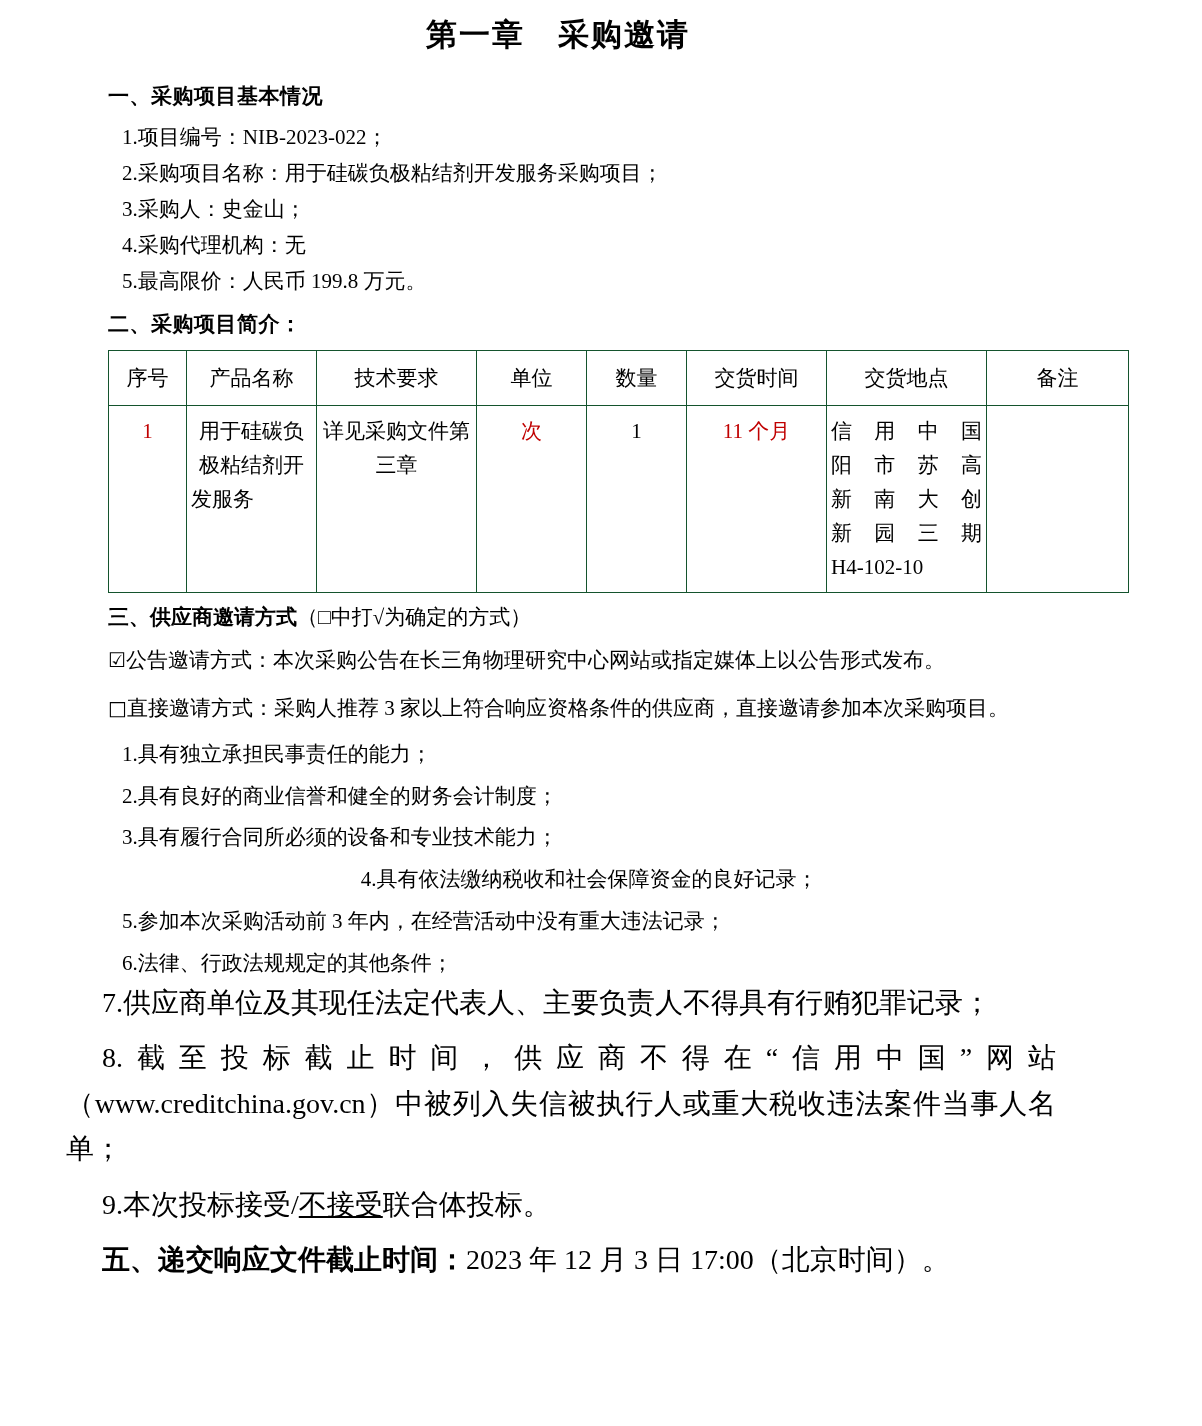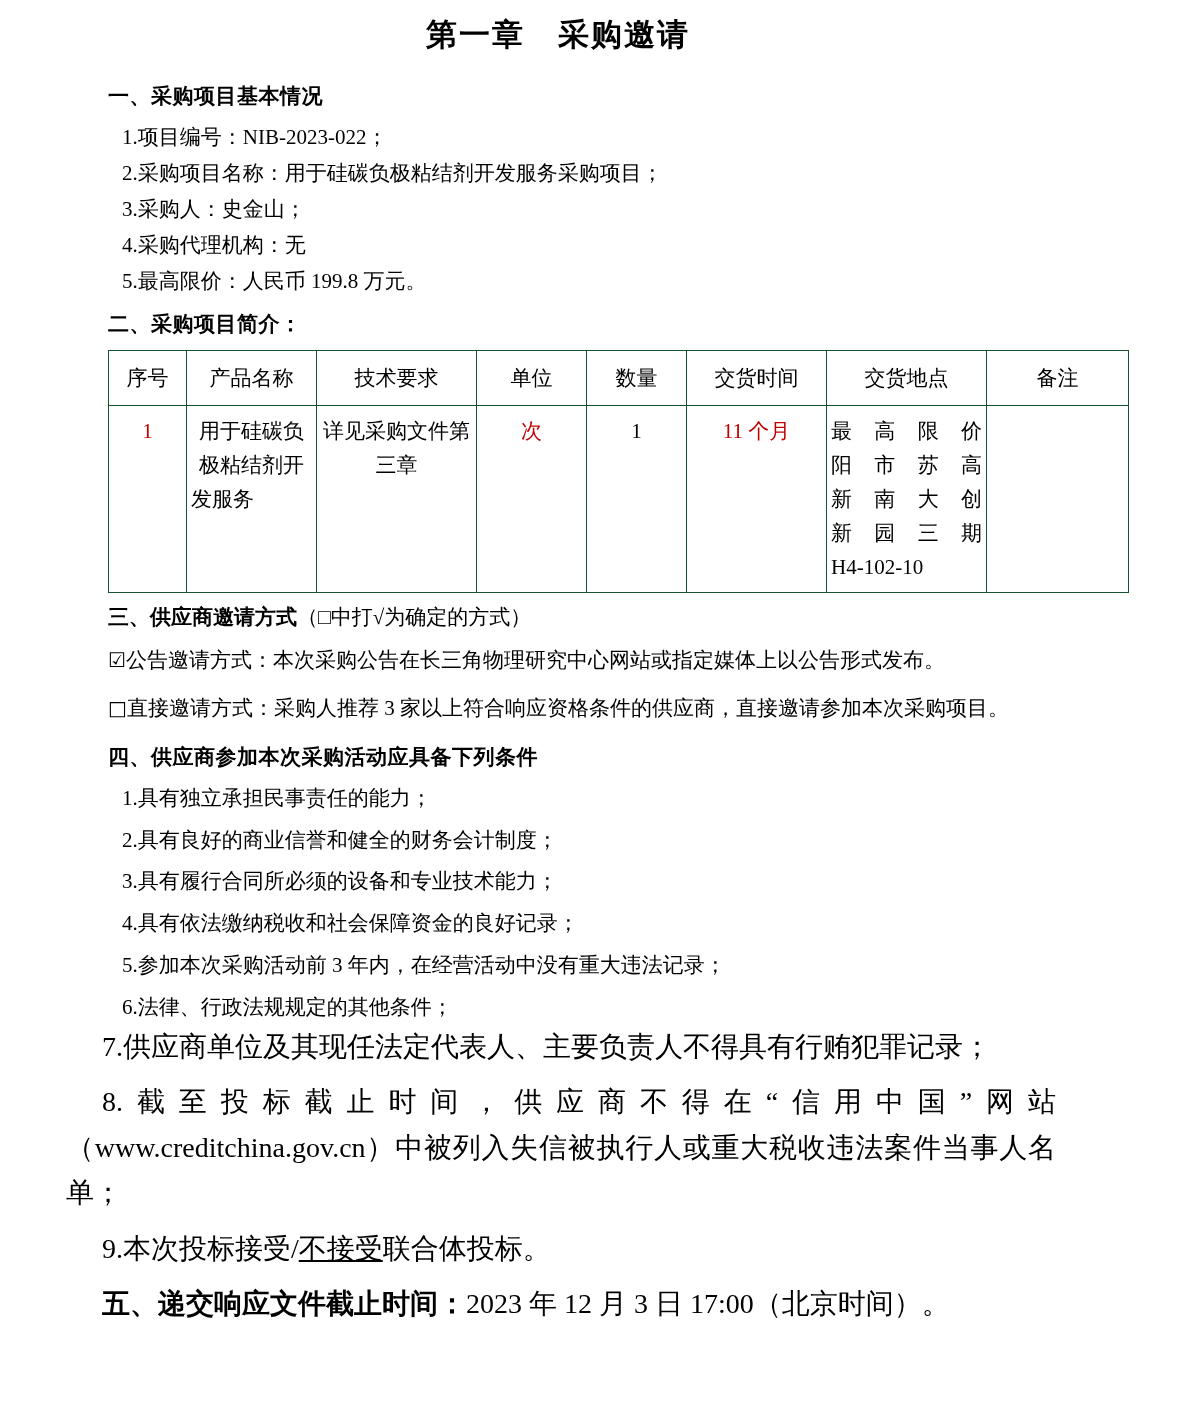--- a/index.html
+++ b/index.html
@@ -157,44 +157,43 @@
     </thead>
     <tbody>
       <tr>
         <td class="red">1</td>
         <td class="prod">用于硅碳负极粘结剂开发服务</td>
         <td class="tech">详见采购文件第三章</td>
         <td class="red">次</td>
         <td>1</td>
         <td class="red">11 个月</td>
         <td class="addr">
-          <div>最高限价</div>
+          <div>信用中国</div>
           <div>阳市苏高</div>
           <div>新南大创</div>
           <div>新园三期</div>
           <div style="text-align-last:left;">H4-102-10</div>
         </td>
         <td></td>
       </tr>
     </tbody>
   </table>
 
   <div class="sec-head-plain"><span class="sec-sub">三、供应商邀请方式</span><span>（□中打√为确定的方式）</span></div>
 
   <p class="para"><span class="cb">☑</span><span>公告邀请方式：本次采购公告在长三角物理研究中心网站或指定媒体上以公告形式发布。</span></p>
 
   <p class="para"><span class="cb">□</span><span>直接邀请方式：采购人推荐 3 家以上符合响应资格条件的供应商，直接邀请参加本次采购项目。</span></p>
 
-  <div class="sec-head" style="margin-top:18px;">四、供应商参加本次采购活动应具备下列条件</div>
 
   <div>
     <div class="item" style="margin-bottom:10px;">1.具有独立承担民事责任的能力；</div>
     <div class="item" style="margin-bottom:10px;">2.具有良好的商业信誉和健全的财务会计制度；</div>
     <div class="item" style="margin-bottom:10px;">3.具有履行合同所必须的设备和专业技术能力；</div>
-    <div class="item" style="margin-bottom:10px;">4.具有依法缴纳税收和社会保障资金的良好记录；</div>
+    <div class="item" style="margin-bottom:10px;text-align:center;">4.具有依法缴纳税收和社会保障资金的良好记录；</div>
     <div class="item" style="margin-bottom:10px;">5.参加本次采购活动前 3 年内，在经营活动中没有重大违法记录；</div>
     <div class="item" style="margin-bottom:0;">6.法律、行政法规规定的其他条件；</div>
   </div>
 
   <p class="para-ind" style="text-indent:36px;">7.供应商单位及其现任法定代表人、主要负责人不得具有行贿犯罪记录；</p>
 
   <p class="para-ind" style="text-indent:36px;">8.截至投标截止时间，供应商不得在“信用中国”网站（www.creditchina.gov.cn）中被列入失信被执行人或重大税收违法案件当事人名单；</p>
 
   <p class="para-ind" style="text-indent:36px;"><span>9.本次投标接受/</span><span class="underline">不接受</span><span>联合体投标。</span></p>
 

